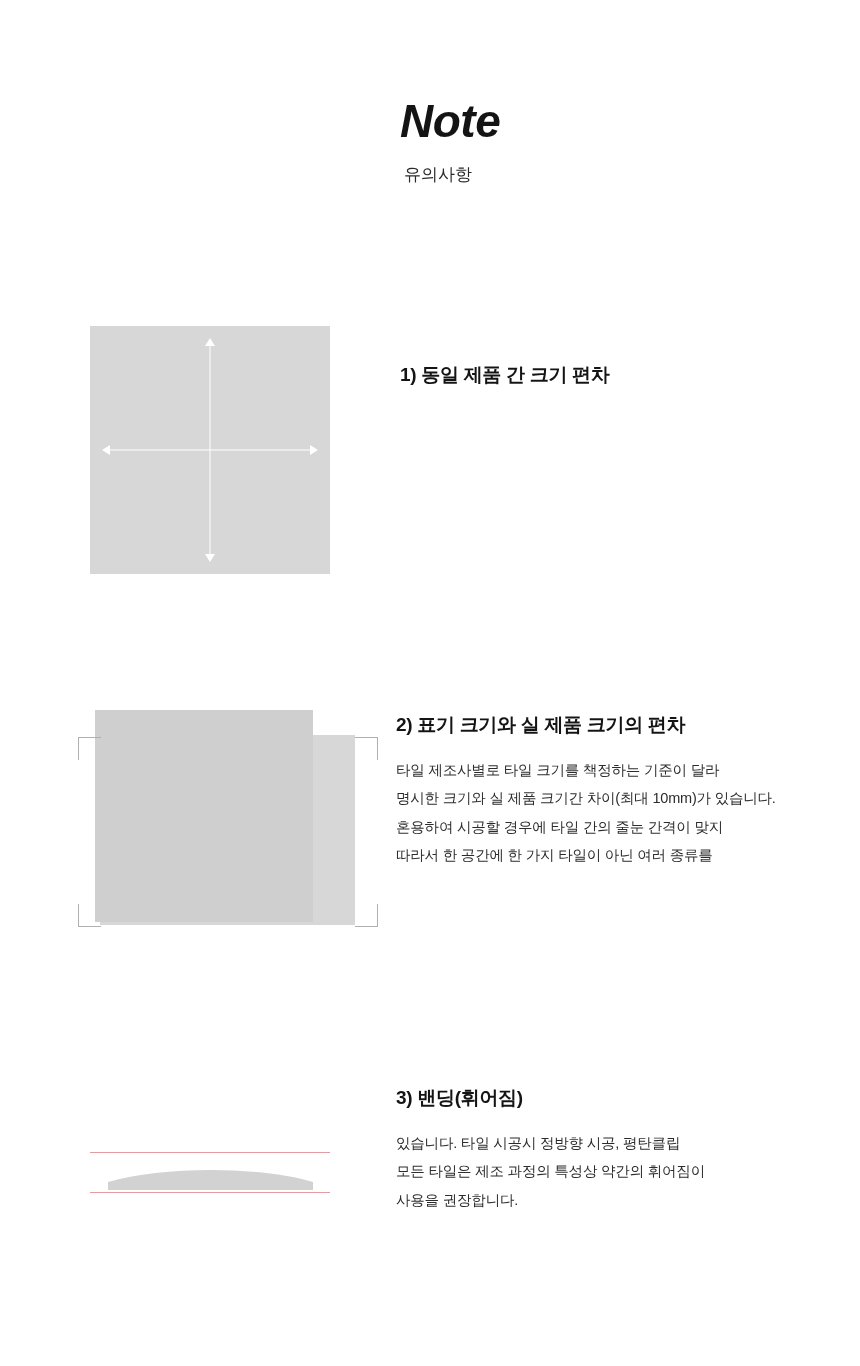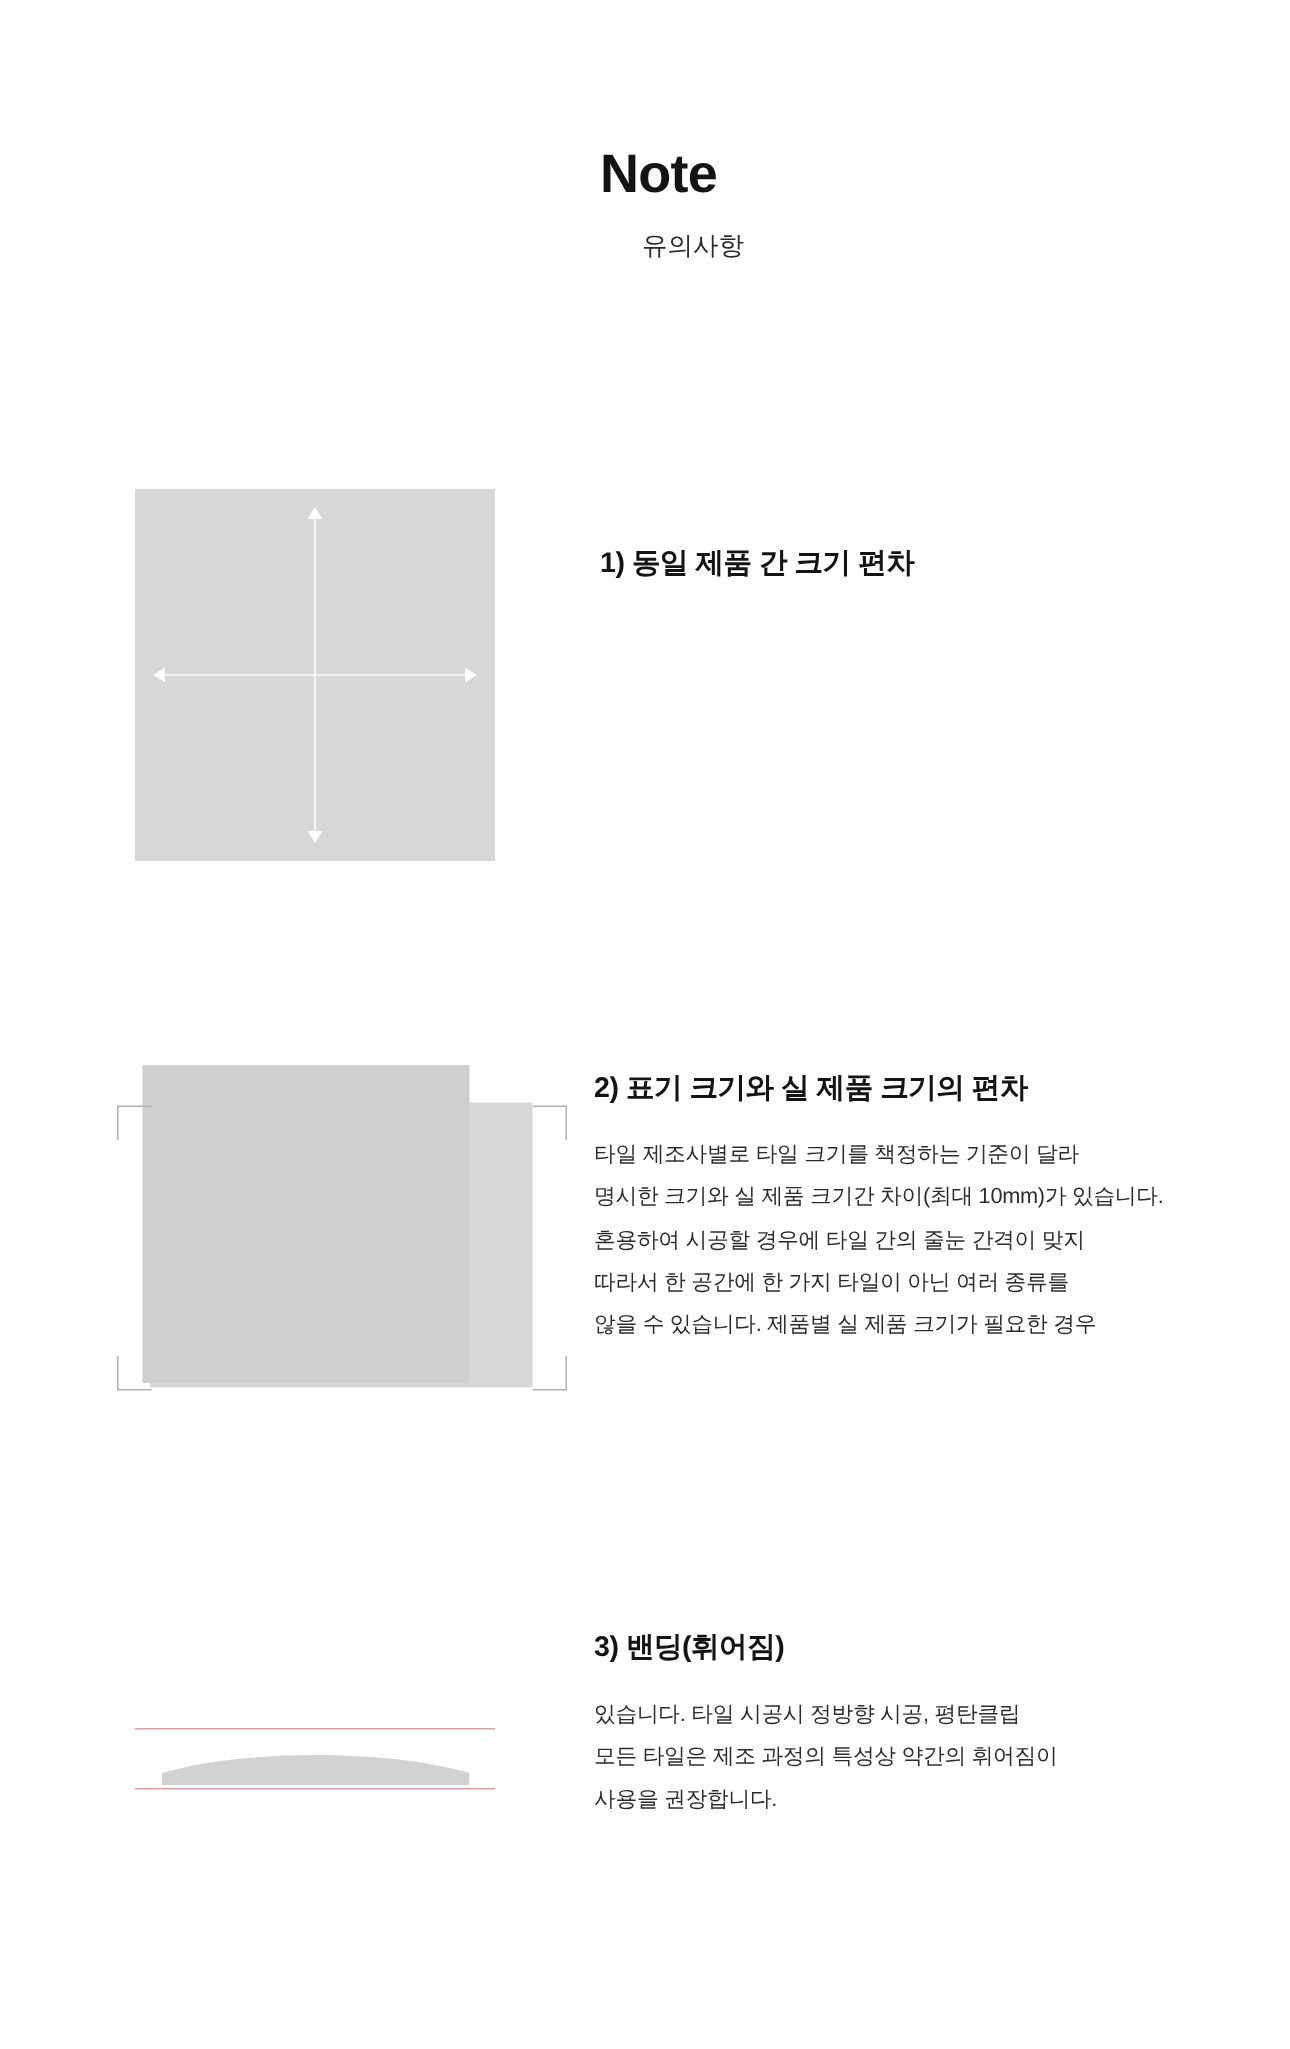--- a/index.html
+++ b/index.html
@@ -16,33 +16,34 @@
     overflow: hidden;
   }
 
   
   .header {
     position: absolute;
     left: 400px;
     top: 96px;
   }
   .header-title {
-    font-size: 36px;
+    font-size: 46px;
     font-weight: bold;
     letter-spacing: -0.5px;
     line-height: 1.1;
     color: #141414;
     margin: 0;
+    font-style: italic;
   }
   .header-sub {
     font-size: 17px;
     font-weight: 500;
     color: #2a2a2a;
     margin-top: 16px;
-    margin-left: 28px;
+    margin-left: 4px;
   }
 
   
   .section {
     position: absolute;
   }
   .section-title {
     font-size: 19px;
     font-weight: bold;
     color: #141414;
@@ -226,21 +227,20 @@
   <div class="bracket br-br"></div>
 </div>
 
 <div class="section sec2">
   <div class="section-title">2) 표기 크기와 실 제품 크기의 편차</div>
   <div class="section-body">
     <div>타일 제조사별로 타일 크기를 책정하는 기준이 달라</div>
     <div>명시한 크기와 실 제품 크기간 차이(최대 10mm)가 있습니다.</div>
     <div>혼용하여 시공할 경우에 타일 간의 줄눈 간격이 맞지</div>
     <div>따라서 한 공간에 한 가지 타일이 아닌 여러 종류를</div>
-    <div>않을 수 있습니다. 제품별 실 제품 크기가 필요한 경우</div>
   </div>
 </div>
 
 <div class="fig3">
   <div class="line line-top"></div>
   <div class="line line-bottom"></div>
   <svg class="bend" viewBox="0 0 205 30" preserveAspectRatio="none">
     <path d="M0,22 C55,6 150,6 205,22 L205,30 L0,30 Z" fill="#d2d2d2"></path>
   </svg>
 </div>

